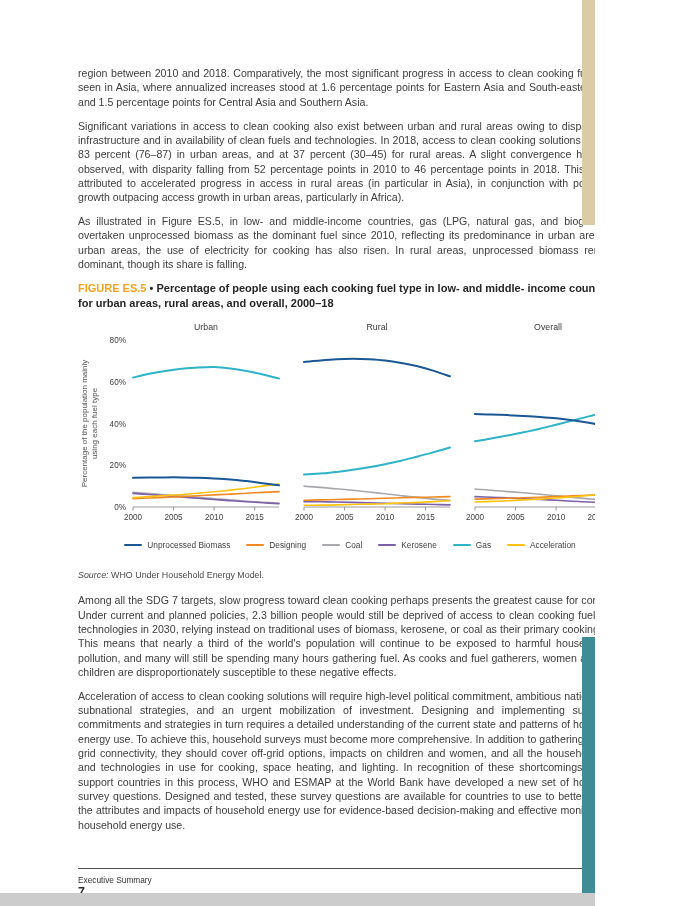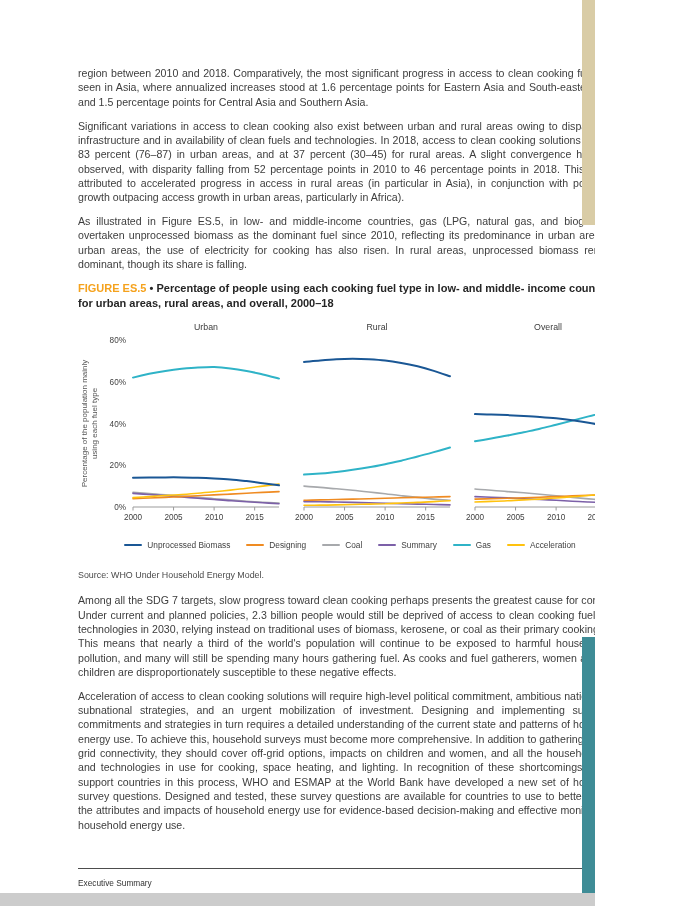--- a/index.html
+++ b/index.html
@@ -10,22 +10,22 @@
   p.body-text { font-size:10.6px; line-height:14.35px; text-align:justify; color:#3d3d3d; margin-bottom:9.5px; }
   .fig-caption { font-size:11px; line-height:14.6px; font-weight:bold; color:#262626; margin-top:5px; margin-bottom:10px; }
   .fig-label { font-weight:bold; }
   .chart-block { margin-bottom:4px; }
   svg text { font-family:"Liberation Sans", sans-serif; }
   .legend { display:flex; justify-content:center; align-items:center; gap:16px; margin-top:12px; }
   .legend-item { display:flex; align-items:center; gap:5px; }
   .legend-swatch { display:inline-block; width:18px; height:2.6px; border-radius:1.3px; }
   .legend-label { font-size:8.3px; color:#3f3f3f; }
   .source { font-size:8.9px; color:#4a4a4a; margin-top:20px; margin-bottom:13px; }
-  .source .italic { }
-  .footer { position:absolute; left:78px; width:544px; top:868px; border-top:1px solid #4d4d4d; padding-top:6px; display:flex; justify-content:space-between; align-items:baseline; }
+  .source .italic { font-style:italic; }
+  .footer { position:absolute; left:78px; width:544px; top:868px; border-top:1px solid #4d4d4d; padding-top:6px; display:flex; justify-content:space-between; align-items:baseline;flex-direction:column; }
   .footer-section { font-size:8.3px; color:#333333; }
   .footer-page { font-size:12.5px; font-weight:bold; color:#2e2e2e; }
   .tab-top { position:absolute; right:0; top:0; width:13px; height:225px; }
   .tab-bottom { position:absolute; right:0; top:637px; width:13px; height:256px; }
   .tab-bottom-dark { position:absolute; right:0; top:893px; width:13px; height:13px; }
   .bottom-strip { position:absolute; left:0; top:893px; width:687px; height:13px; }
 </style>
 </head>
 <body>
 
@@ -104,21 +104,21 @@
           <div class="legend-item">
             <span class="legend-swatch" style="background: rgb(239, 139, 34);"></span>
             <span class="legend-label">Designing</span>
           </div>
           <div class="legend-item">
             <span class="legend-swatch" style="background: rgb(167, 169, 172);"></span>
             <span class="legend-label">Coal</span>
           </div>
           <div class="legend-item">
             <span class="legend-swatch" style="background: rgb(124, 96, 168);"></span>
-            <span class="legend-label">Summary</span>
+            <span class="legend-label">Kerosene</span>
           </div>
           <div class="legend-item">
             <span class="legend-swatch" style="background: rgb(47, 179, 199);"></span>
             <span class="legend-label">Gas</span>
           </div>
           <div class="legend-item">
             <span class="legend-swatch" style="background: rgb(255, 194, 14);"></span>
             <span class="legend-label">Acceleration</span>
           </div>
         </div>

